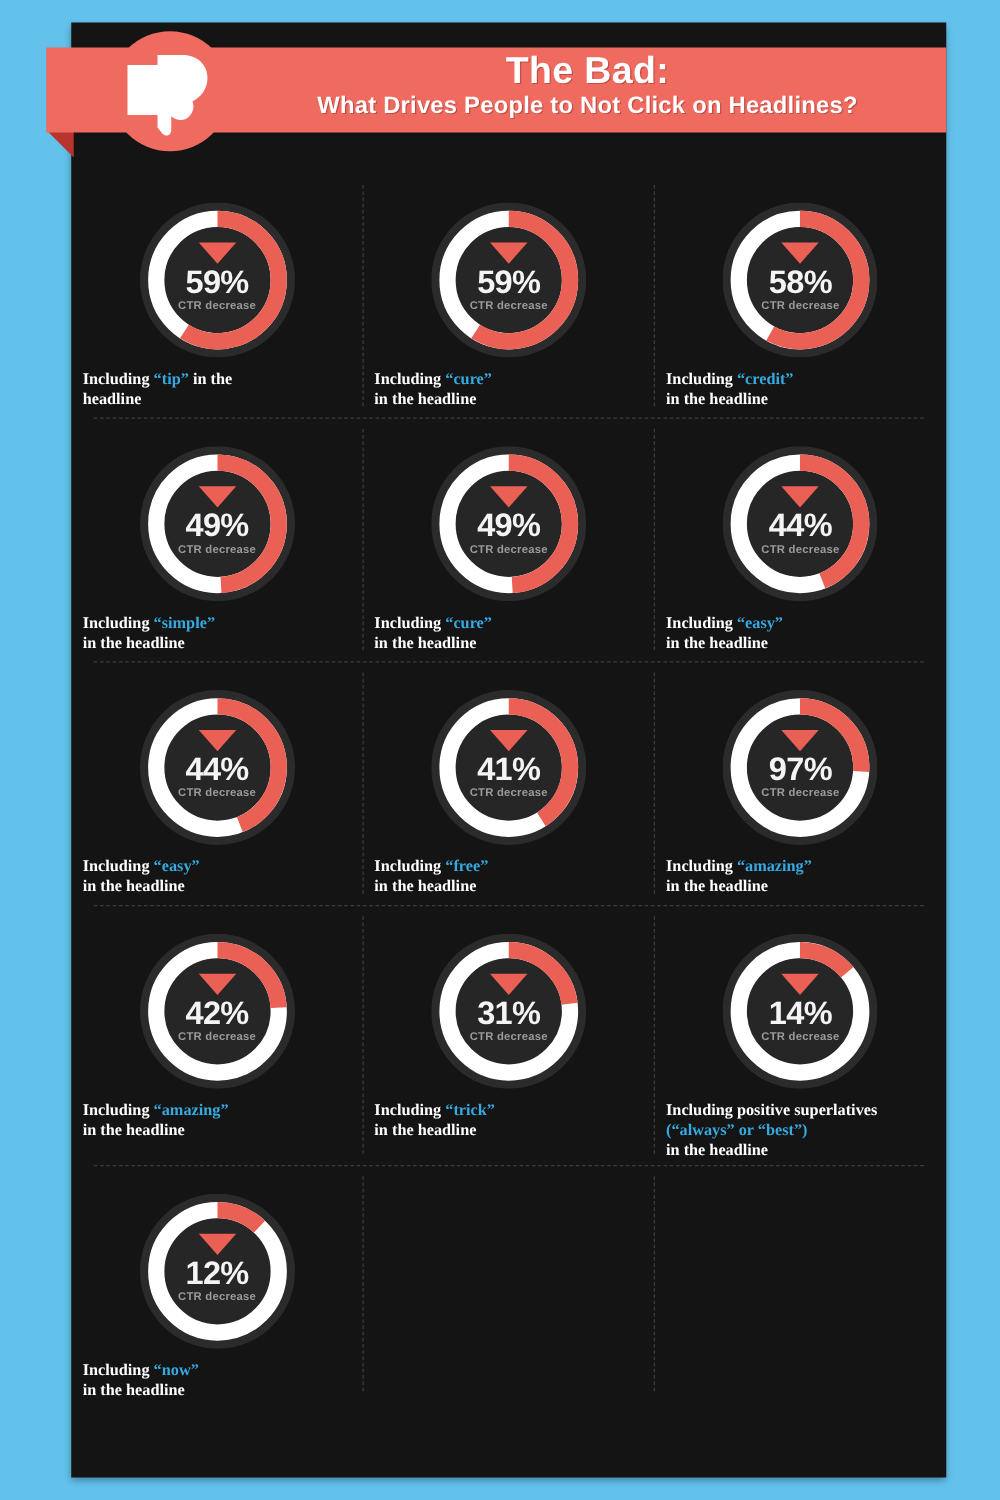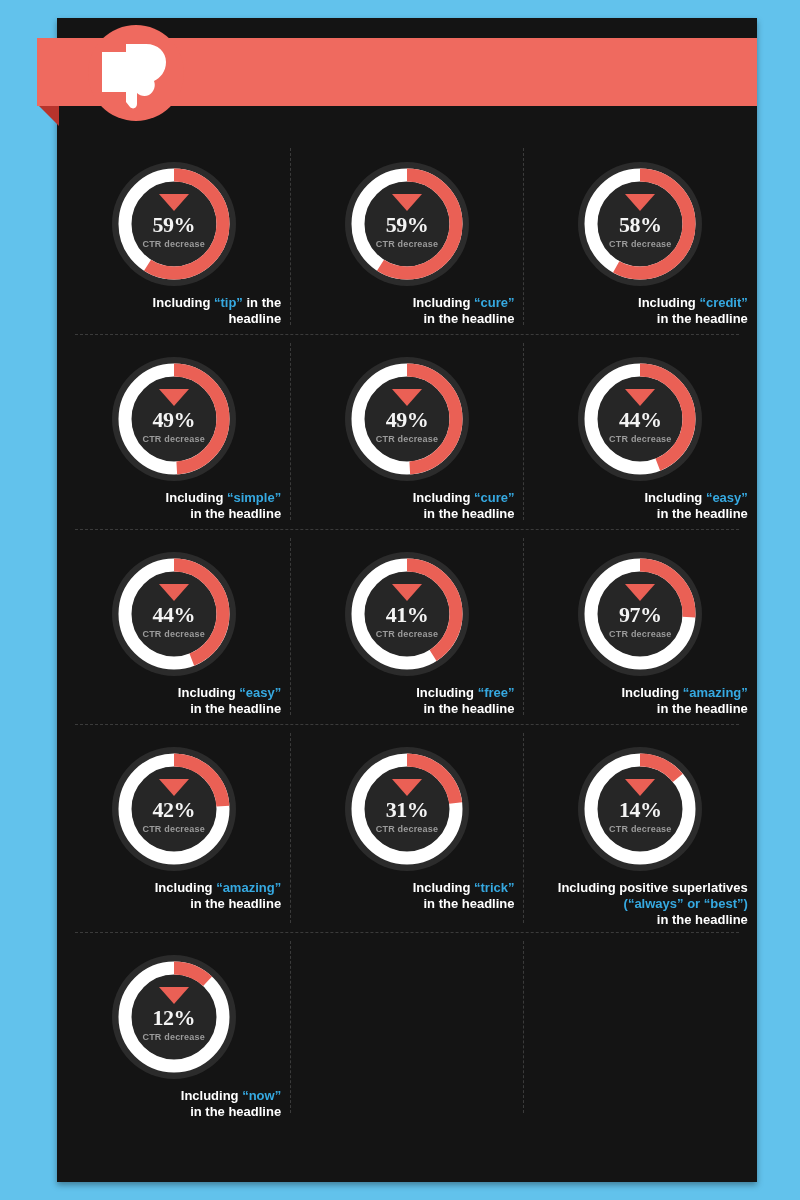--- a/index.html
+++ b/index.html
@@ -167,66 +167,70 @@
     width: 0;
     height: 0;
     border-left: 15px solid transparent;
     border-right: 15px solid transparent;
     border-top: 17px solid #ea6055;
     margin-bottom: 1px;
     margin-top: -4px;
   }
   .pct {
     color: #f4f4f4;
-    font-size: 22px;
+    font-size: 26px;
     font-weight: bold;
     line-height: 26px;
     letter-spacing: -0.5px;
-    font-family: Liberation Serif, serif;
+    font-family: Liberation Sans, sans-serif;
   }
   .ctr {
     color: #9b9b9b;
     font-size: 9px;
     font-weight: bold;
     line-height: 11px;
     margin-top: 1px;
     letter-spacing: 0.2px;
     font-family: "Liberation Sans Narrow", "Liberation Sans", sans-serif;
   }
 
   
   .caption {
     margin-top: 9px;
     width: 215px;
-    text-align: right;
+    text-align: left;
     color: #ffffff;
     font-size: 13px;
     font-weight: bold;
     line-height: 16px;
-    font-family: Liberation Sans, sans-serif;
+    font-family: Liberation Serif, serif;
   }
   .kw { color: #36a9e1; }
 </style>
 </head>
 <body>
 
 <div id="panel"></div>
 
 <div id="ribbon-wrap">
   <div class="ribbon-fold"></div>
   <div class="ribbon-band"></div>
   <div class="ribbon-circle"></div>
 
   <svg class="thumb-icon" viewBox="0 0 80 76">
     <path d="M6 16 L30 16 L30 8 L50 8 C62 8 70 16 70 26 C70 36 64 42 58 45
              C60 50 58 56 53 59 C49 61 44 60 41 57 L41 68 C41 72 37 74 34 71
              L30 66 L30 56 L6 56 Z" fill="#ffffff"></path>
     <path d="M30 16 L30 56 L24 56 L24 16 Z" fill="#ffffff"></path>
   </svg>
 
+  <div class="ribbon-text">
+    <div class="ribbon-title">The Bad:</div>
+    <div class="ribbon-sub">What Drives People to Not Click on Headlines?</div>
+  </div>
 </div>
 
 <div id="grid">
     <div class="grid-row">
       <div class="cell">
         <div class="donut">
           <svg width="124" height="124" viewBox="0 0 124 124">
             <circle cx="62" cy="62" r="62" fill="#2b2b2b"></circle>
             <circle cx="62" cy="62" r="49" fill="none" stroke="#ffffff" stroke-width="13"></circle>
             <circle cx="62" cy="62" r="49" fill="none" stroke="#ea6055" stroke-width="13" stroke-dasharray="181.64688723056182 307.8760800517997" transform="rotate(-90 62 62)"></circle>

